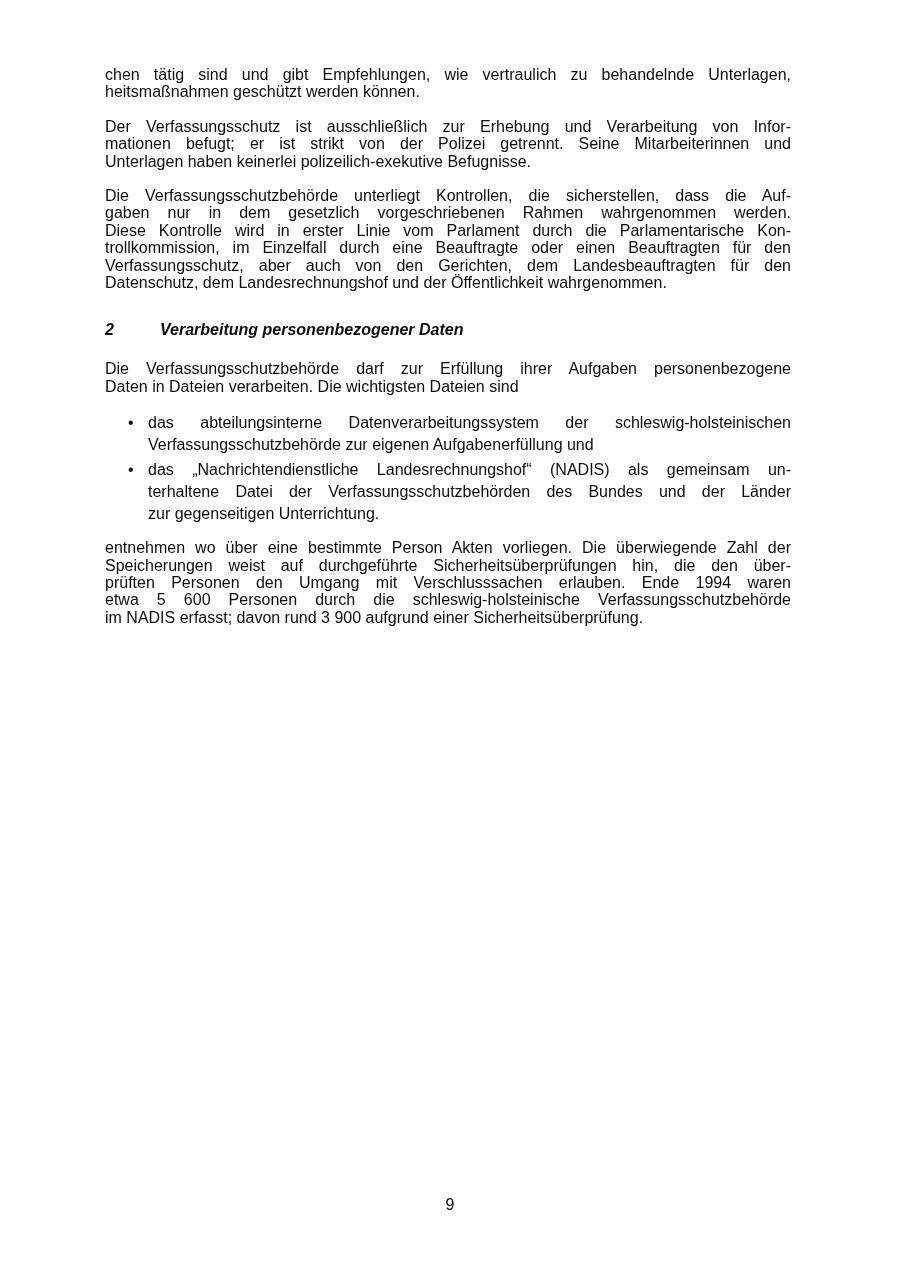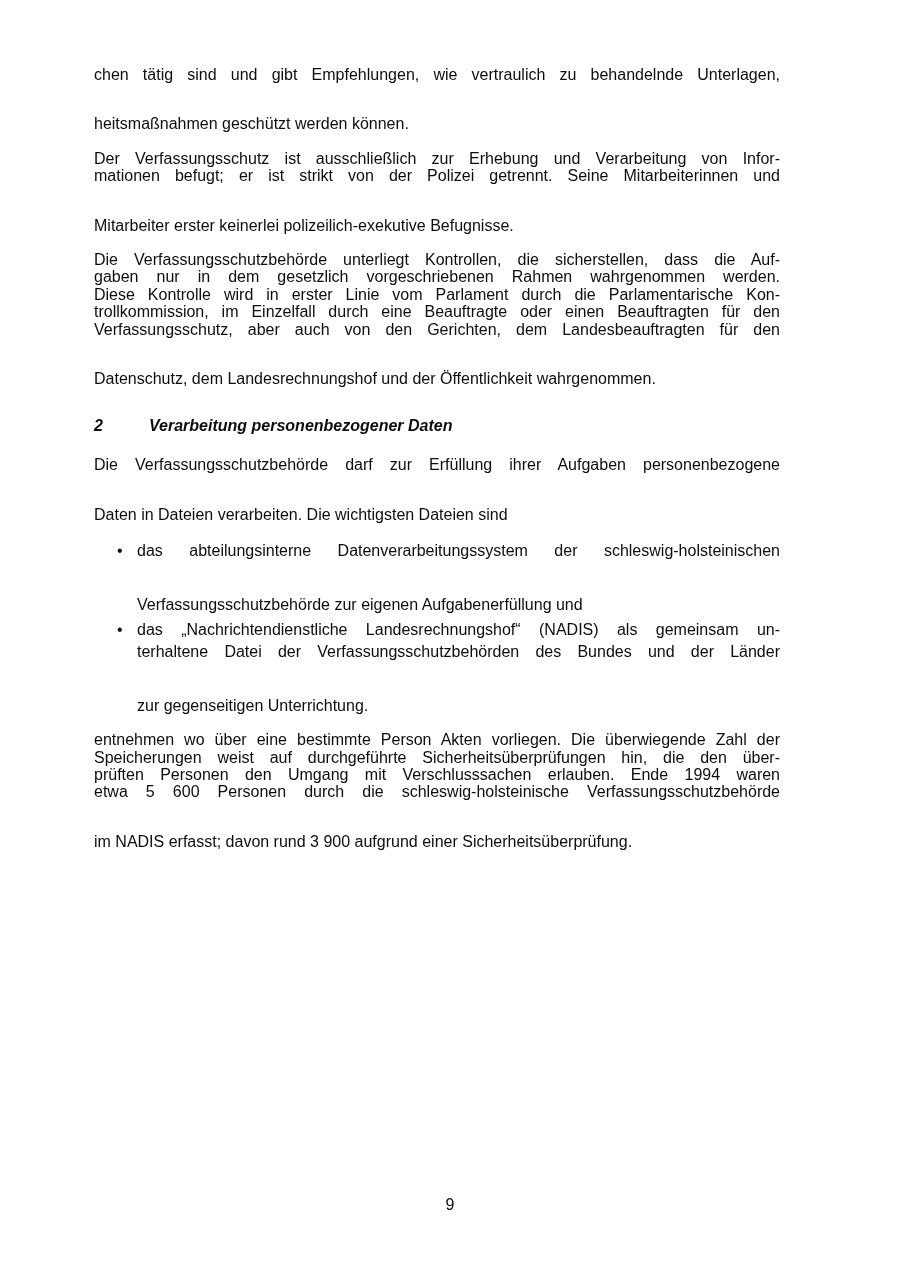--- a/index.html
+++ b/index.html
@@ -11,33 +11,33 @@
     position: relative;
     width: 900px;
     height: 1273px;
     background: #ffffff;
     font-family: "Liberation Sans", sans-serif;
     color: #0d0d0d;
     overflow: hidden;
   }
   .content {
     position: absolute;
-    left: 94px;
+    left: 105px;
     top: 66px;
     width: 686px;
   }
   .para { margin: 0 0 17px 0; }
   .line {
     font-size: 16px;
     line-height: 17.4px;
     text-align: justify;
     text-align-last: justify;
     white-space: normal;
   }
-  .line.last { text-align-last: left; margin-top: 32px; }
+  .line.last { text-align-last: left; }
   .heading {
     display: flex;
     margin: 30px 0 21px 0;
     font-size: 16px;
     font-weight: bold;
     font-style: italic;
     line-height: 18px;
   }
   .h-num { flex: 0 0 55px; }
   .bullets { margin: 16px 0 15px 0; }
@@ -69,21 +69,21 @@
 
 <div class="page">
   <div class="content" id="content">
       <div class="para">
         <div class="line">chen tätig sind und gibt Empfehlungen, wie vertraulich zu behandelnde Unterlagen,</div>
         <div class="line last">heitsmaßnahmen geschützt werden können.</div>
       </div>
       <div class="para">
         <div class="line">Der Verfassungsschutz ist ausschließlich zur Erhebung und Verarbeitung von Infor-</div>
         <div class="line">mationen befugt; er ist strikt von der Polizei getrennt. Seine Mitarbeiterinnen und</div>
-        <div class="line last">Mitarbeiter erster keinerlei polizeilich-exekutive Befugnisse.</div>
+        <div class="line last">Unterlagen haben keinerlei polizeilich-exekutive Befugnisse.</div>
       </div>
       <div class="para">
         <div class="line">Die Verfassungsschutzbehörde unterliegt Kontrollen, die sicherstellen, dass die Auf-</div>
         <div class="line">gaben nur in dem gesetzlich vorgeschriebenen Rahmen wahrgenommen werden.</div>
         <div class="line">Diese Kontrolle wird in erster Linie vom Parlament durch die Parlamentarische Kon-</div>
         <div class="line">trollkommission, im Einzelfall durch eine Beauftragte oder einen Beauftragten für den</div>
         <div class="line">Verfassungsschutz, aber auch von den Gerichten, dem Landesbeauftragten für den</div>
         <div class="line last">Datenschutz, dem Landesrechnungshof und der Öffentlichkeit wahrgenommen.</div>
       </div>
       <div class="heading">

